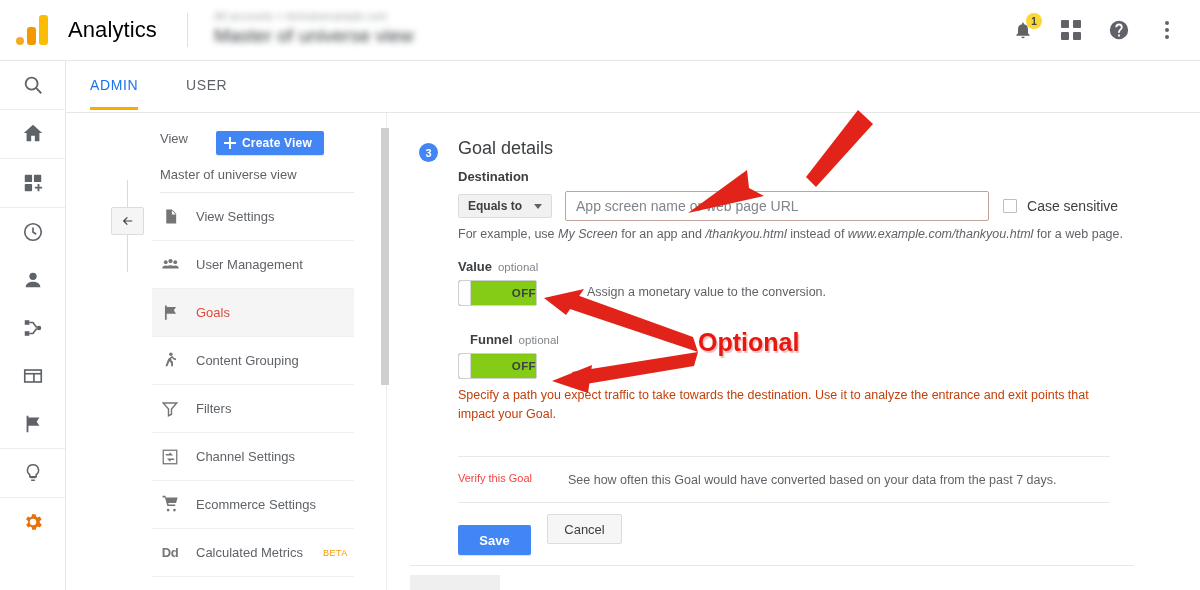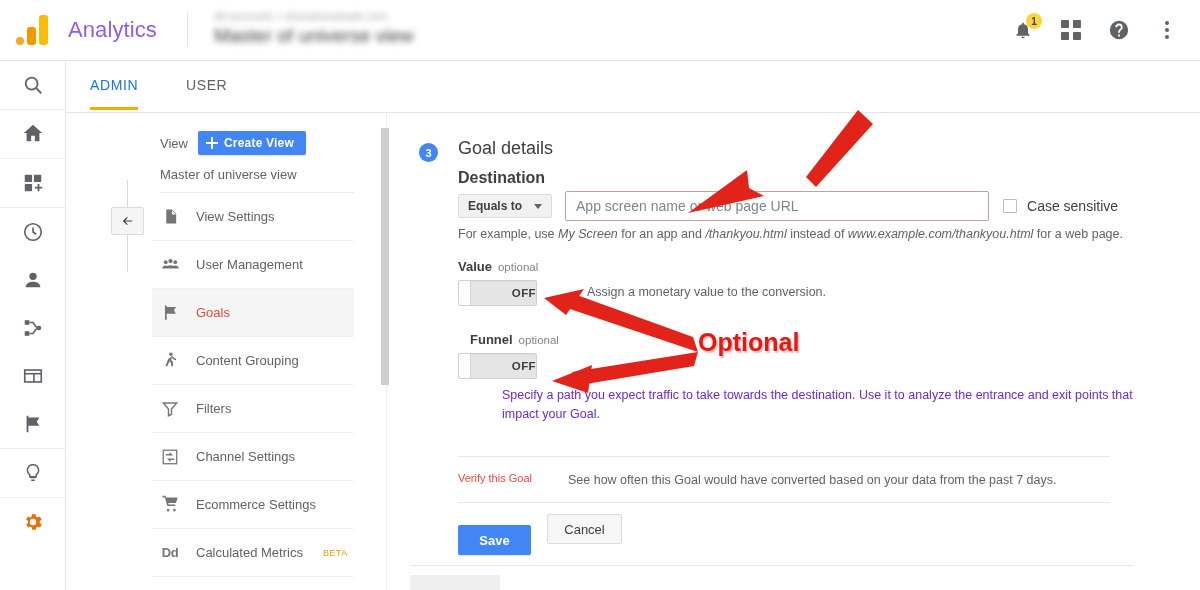--- a/index.html
+++ b/index.html
@@ -18,21 +18,21 @@
     background:#fff; border-bottom:1px solid #e6e6e6;
     display:flex; align-items:center;
   }
   .logo-wrap { width:66px; display:flex; align-items:center; justify-content:center; }
   .ga-logo { position:relative; width:34px; height:30px; }
   .ga-logo i { position:absolute; bottom:0; border-radius:3px; display:block; }
   .ga-logo .b1 { left:0;  width:8px;  height:8px;  border-radius:50%; background:#f9a825; }
   .ga-logo .b2 { left:11px; width:9px; height:18px; background:#f29900; }
   .ga-logo .b3 { left:23px; width:9px; height:30px; background:#fbbc04; }
   .brand {
-    font-size:22px; color:#8b5cf6; letter-spacing:.1px;
+    font-size:22px; color:#000000; letter-spacing:.1px;
     margin-left:2px; font-weight:400;
   }
   .vdiv { width:1px; height:34px; background:#e0e0e0; margin:0 26px 0 30px; }
   .acct { position:relative; width:260px; height:44px; }
   .acct .line1 {
     position:absolute; left:0; top:2px; font-size:11px; color:#9aa0a6;
     filter:blur(3px); white-space:nowrap;
   }
   .acct .line2 {
     position:absolute; left:0; top:17px; font-size:19px; color:#3c4043;
@@ -71,21 +71,21 @@
     position:absolute; top:16px; font-size:14px; letter-spacing:.6px;
     color:#5f6368; padding-bottom:14px;
   }
   .tab.admin { left:24px; color:#1a73e8; border-bottom:3px solid #f9ab00; }
   .tab.user { left:120px; }
 
   .leftcol {
     position:absolute; left:127px; top:113px; width:260px; height:477px;
     background:#fff; border-right:1px solid #eeeeee;
   }
-  .colhdr { padding:18px 0 0 33px; display:flex; align-items:center; gap:10px; }
+  .colhdr { padding:18px 0 0 33px; display:flex; gap:28px; }
   .colhdr .lbl { font-size:13px; color:#5f6368; }
   .btn-create {
     background:#4285f4; color:#fff; border:none; border-radius:2px;
     height:24px; padding:0 12px 0 8px; font-size:12px; font-weight:700;
     display:flex; align-items:center; gap:6px; letter-spacing:.2px;
     box-shadow:0 1px 1px rgba(0,0,0,.12);
   }
   .plus { position:relative; width:12px; height:12px; }
   .plus:before, .plus:after { content:""; position:absolute; background:#fff; }
   .plus:before { left:5px; top:0; width:2px; height:12px; }
@@ -119,21 +119,21 @@
   }
 
   
   .main { position:absolute; left:410px; top:113px; width:790px; height:477px; background:#fff; }
   .step {
     position:absolute; left:9px; top:30px; width:19px; height:19px; border-radius:50%;
     background:#4285f4; color:#fff; font-size:11px; font-weight:700;
     display:flex; align-items:center; justify-content:center;
   }
   .h-goal { position:absolute; left:48px; top:25px; font-size:18px; color:#3c4043; font-weight:400; }
-  .lbl-dest { position:absolute; left:48px; top:56px; font-size:16px; font-weight:700; color:#3c4043; }
+  .lbl-dest { position:absolute; left:48px; top:56px; font-size:13px; font-weight:700; color:#3c4043; }
   .row-dest { position:absolute; left:48px; top:78px; display:flex; align-items:center; }
   .select-eq {
     height:24px; min-width:80px; background:#f1f1f1; border:1px solid #dcdcdc; border-radius:2px;
     display:flex; align-items:center; gap:12px; padding:0 9px; font-size:12px;
     font-weight:700; color:#3c4043;
   }
   .caret { width:0; height:0; border-left:4px solid transparent; border-right:4px solid transparent; border-top:5px solid #5f6368; }
   .txt-url {
     margin-left:13px; width:424px; height:30px; border:1px solid #c4a29c;
     border-radius:2px; padding:0 10px; font-size:14px; color:#3c4043;
@@ -142,32 +142,32 @@
   .txt-url::placeholder { color:#80868b; }
   .cs-wrap { display:flex; align-items:center; gap:10px; margin-left:14px; }
   .cbox { width:14px; height:14px; border:1px solid #bdbdbd; background:#fff; border-radius:1px; }
   .cs-lbl { font-size:14px; color:#3c4043; }
   .hint-ex { position:absolute; left:48px; top:114px; font-size:12.5px; color:#5f6368; }
   .hint-ex i { font-style:italic; }
 
   .lbl-value { position:absolute; left:48px; top:146px; font-size:13px; font-weight:700; color:#3c4043; }
   .opt-tag { font-weight:400; font-size:11.5px; color:#80868b; margin-left:6px; }
   .toggle {
-    position:absolute; width:79px; height:26px; background:#e5e5e5;
+    position:absolute; width:79px; height:26px; background:#84cc16;
     border:1px solid #d0d0d0; border-radius:2px; display:flex; align-items:center;
     box-shadow:inset 0 1px 1px rgba(0,0,0,.04);
     gap:41px;
   }
   .toggle .knob { width:31px; height:24px; background:#fdfdfd; border-right:1px solid #d4d4d4; border-radius:2px 0 0 2px; }
   .toggle .tlbl { flex:1; text-align:center; font-size:11.5px; font-weight:700; color:#3c4043; letter-spacing:.4px; }
   .tg-value { left:48px; top:167px; }
   .tg-funnel { left:48px; top:240px; }
   .help-value { position:absolute; left:177px; top:172px; font-size:12.5px; color:#5f6368; }
   .lbl-funnel { position:absolute; left:48px; top:219px; font-size:13px; font-weight:700; color:#3c4043;padding-left:12px; }
-  .help-funnel { position:absolute; left:48px; top:273px; width:632px; font-size:12.5px; color:#6d28d9; line-height:19px;margin-left:44px; }
+  .help-funnel { position:absolute; left:48px; top:273px; width:632px; font-size:12.5px; color:#c2410c; line-height:19px; }
 
   .hr1 { position:absolute; left:48px; top:343px; width:652px; height:1px; background:#e8e8e8; }
   .verify { position:absolute; left:48px; top:359px; font-size:11px; color:#ef4444;text-align:right; }
   .verify-help { position:absolute; left:158px; top:360px; font-size:12.5px; color:#5f6368; }
   .hr2 { position:absolute; left:48px; top:389px; width:652px; height:1px; background:#e8e8e8; }
   .btn-save {
     position:absolute; left:48px; top:412px; width:73px; height:30px;
     background:#4285f4; color:#fff; border:none; border-radius:2px;
     font-size:13px; font-weight:700; font-family:"Liberation Sans", sans-serif;
     box-shadow:0 1px 1px rgba(0,0,0,.12);

